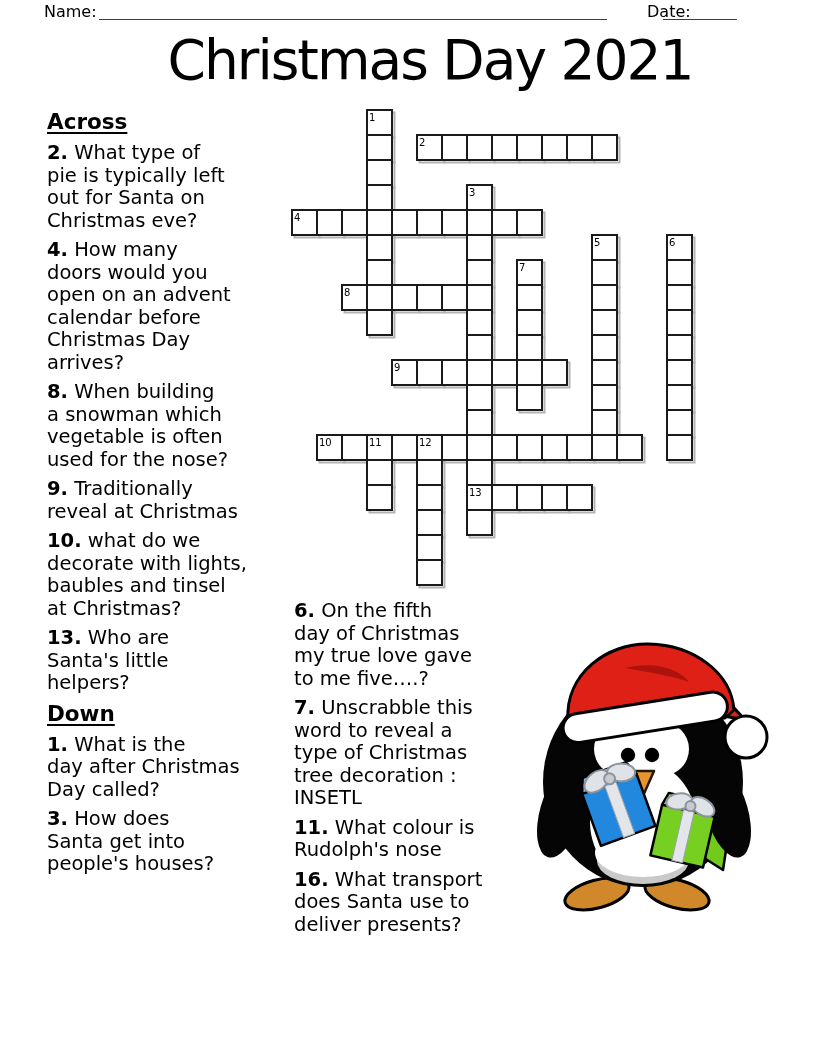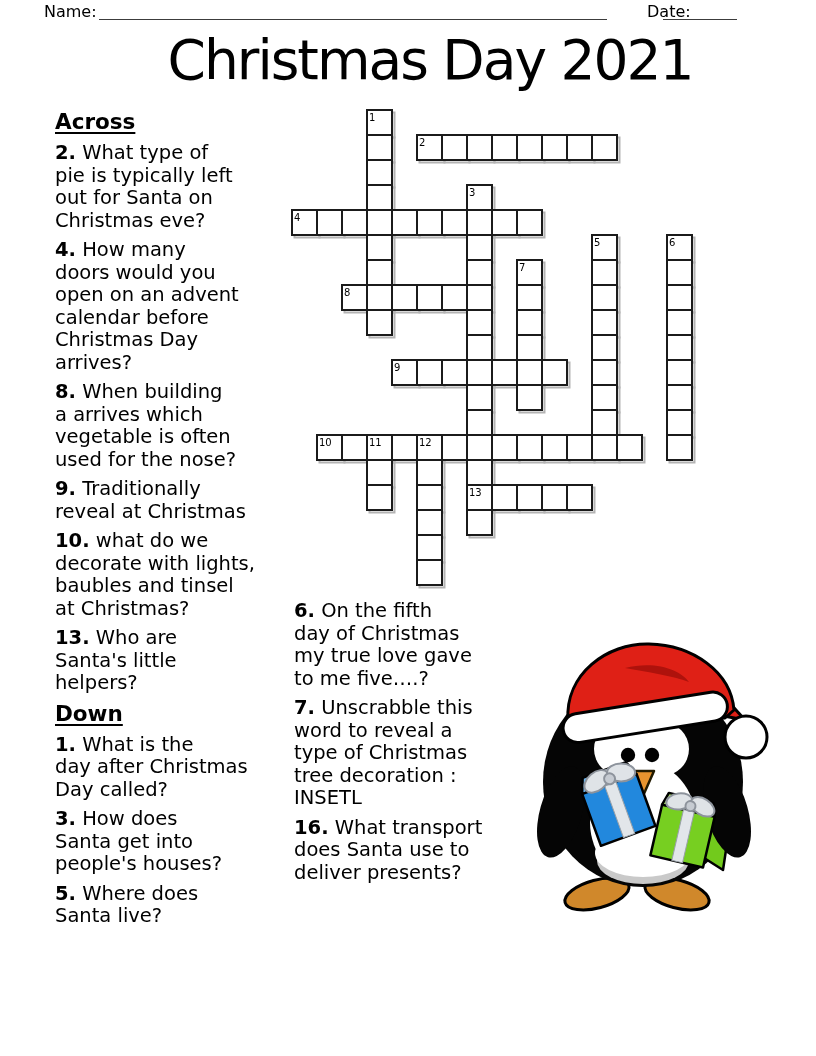--- a/index.html
+++ b/index.html
@@ -16,21 +16,21 @@
   .date-line{left:663px;width:74px;}
   
   .title{
     position:absolute;left:0;top:31px;width:816px;text-align:center;
     font-size:55px;line-height:58px;letter-spacing:-2px;font-weight:400;white-space:nowrap;padding-left:22px;
   }
   
   .grid-svg{position:absolute;left:284px;top:102px;}
   
   .clues{position:absolute;font-size:19.5px;line-height:22.5px;}
-  .clues-col1{left:55px;top:110px;width:242px;}
+  .clues-col1{left:47px;top:110px;width:242px;}
   .clues-col2{left:282px;top:600px;width:228px;margin-left:12px;}
   .clues h2{
     font-size:21.5px;line-height:23px;margin:0 0 9px 0;font-weight:bold;
     text-decoration:underline;text-decoration-thickness:2px;text-underline-offset:3px;
   }
   .clue{margin:0 0 7px 0;}
   .cnum{font-weight:bold;}
   .ctext{white-space:pre-line;}
   
   .penguin{position:absolute;left:515px;top:630px;}
@@ -260,56 +260,56 @@
 pie is typically left
 out for Santa on
 Christmas eve?</span></div>
         <div class="clue"><span class="cnum">4.</span><span class="ctext"> How many
 doors would you
 open on an advent
 calendar before
 Christmas Day
 arrives?</span></div>
         <div class="clue"><span class="cnum">8.</span><span class="ctext"> When building
-a arrives which
+a snowman which
 vegetable is often
 used for the nose?</span></div>
         <div class="clue"><span class="cnum">9.</span><span class="ctext"> Traditionally
 reveal at Christmas</span></div>
         <div class="clue"><span class="cnum">10.</span><span class="ctext"> what do we
 decorate with lights,
 baubles and tinsel
 at Christmas?</span></div>
         <div class="clue"><span class="cnum">13.</span><span class="ctext"> Who are
 Santa's little
 helpers?</span></div>
       </div>
     <h2>Down</h2>
     <div id="down-clues-left">
         <div class="clue"><span class="cnum">1.</span><span class="ctext"> What is the
 day after Christmas
 Day called?</span></div>
         <div class="clue"><span class="cnum">3.</span><span class="ctext"> How does
 Santa get into
 people's houses?</span></div>
-        <div class="clue"><span class="cnum">5.</span><span class="ctext"> Where does
-Santa live?</span></div>
       </div>
   </div>
   <div class="clues clues-col2">
     <div id="down-clues-right">
         <div class="clue"><span class="cnum">6.</span><span class="ctext"> On the fifth
 day of Christmas
 my true love gave
 to me five….?</span></div>
         <div class="clue"><span class="cnum">7.</span><span class="ctext"> Unscrabble this
 word to reveal a
 type of Christmas
 tree decoration :
 INSETL</span></div>
+        <div class="clue"><span class="cnum">11.</span><span class="ctext"> What colour is
+Rudolph's nose</span></div>
         <div class="clue"><span class="cnum">16.</span><span class="ctext"> What transport
 does Santa use to
 deliver presents?</span></div>
       </div>
   </div>
 
   <svg class="penguin" width="270" height="290" viewBox="0 0 270 290">
 
     <g>
       <ellipse cx="82" cy="264" rx="33" ry="14" fill="#d0882b" stroke="#000" stroke-width="3" transform="rotate(-15 82 264)"></ellipse>

